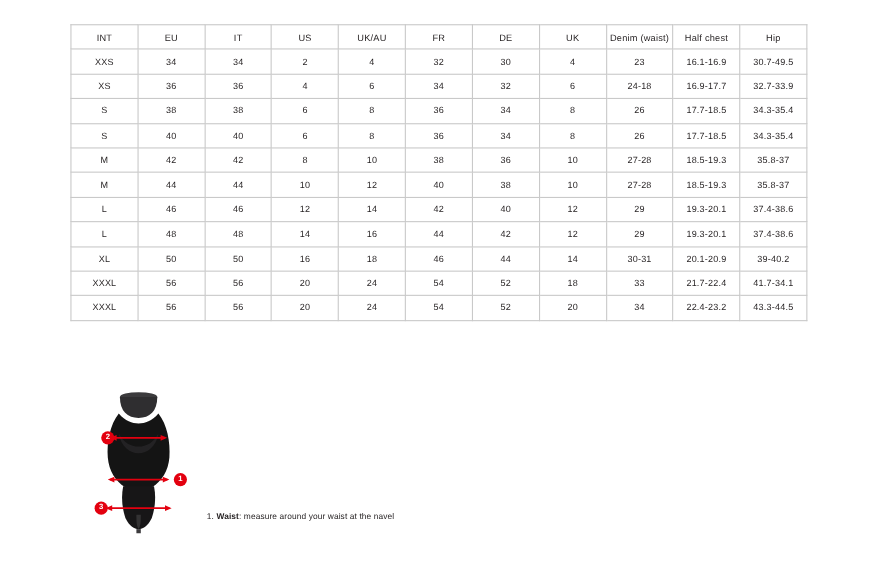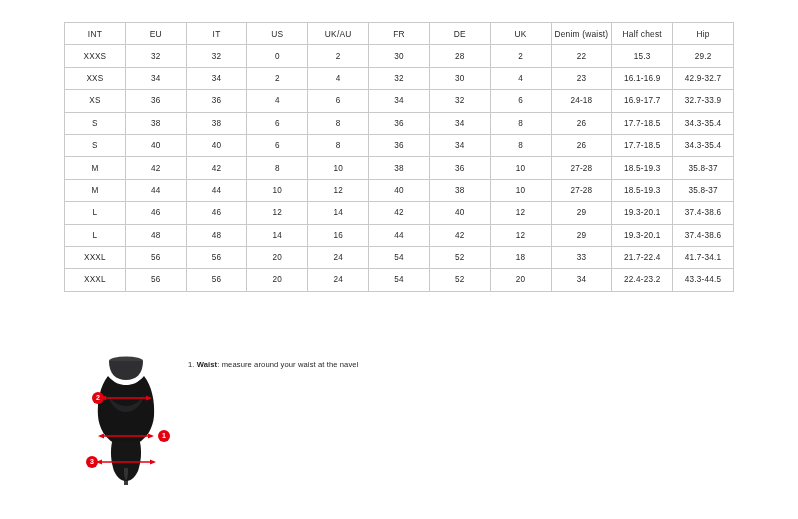--- a/index.html
+++ b/index.html
@@ -56,21 +56,21 @@
   .measure-title {
     font-size: 7.6px;
     font-weight: bold;
     letter-spacing: 0.35px;
     color: #231f20;
     margin-bottom: 12px;
   }
   .measure-body {
     position: relative;
     display: flex;
-    align-items: flex-start;
+    align-items: flex-end;
   }
   .figure-col {
     width: 118px;
     position: relative;
     height: 135px;
   }
   .notes-col {
     padding-top: 10px;
     padding-left: 6px;
   }
@@ -112,44 +112,31 @@
           <td>FR</td>
           <td>DE</td>
           <td>UK</td>
           <td>Denim (waist)</td>
           <td>Half chest</td>
           <td>Hip</td>
         </tr>
       </thead>
       <tbody>
         <tr>
-          <td>XXXS</td>
-          <td>32</td>
-          <td>32</td>
-          <td>0</td>
-          <td>2</td>
-          <td>30</td>
-          <td>28</td>
-          <td>2</td>
-          <td>22</td>
-          <td>15.3</td>
-          <td>29.2</td>
-        </tr>
-        <tr>
           <td>XXS</td>
           <td>34</td>
           <td>34</td>
           <td>2</td>
           <td>4</td>
           <td>32</td>
           <td>30</td>
           <td>4</td>
           <td>23</td>
           <td>16.1-16.9</td>
-          <td>42.9-32.7</td>
+          <td>30.7-49.5</td>
         </tr>
         <tr>
           <td>XS</td>
           <td>36</td>
           <td>36</td>
           <td>4</td>
           <td>6</td>
           <td>34</td>
           <td>32</td>
           <td>6</td>
@@ -229,20 +216,33 @@
           <td>14</td>
           <td>16</td>
           <td>44</td>
           <td>42</td>
           <td>12</td>
           <td>29</td>
           <td>19.3-20.1</td>
           <td>37.4-38.6</td>
         </tr>
         <tr>
+          <td>XL</td>
+          <td>50</td>
+          <td>50</td>
+          <td>16</td>
+          <td>18</td>
+          <td>46</td>
+          <td>44</td>
+          <td>14</td>
+          <td>30-31</td>
+          <td>20.1-20.9</td>
+          <td>39-40.2</td>
+        </tr>
+        <tr>
           <td>XXXL</td>
           <td>56</td>
           <td>56</td>
           <td>20</td>
           <td>24</td>
           <td>54</td>
           <td>52</td>
           <td>18</td>
           <td>33</td>
           <td>21.7-22.4</td>

